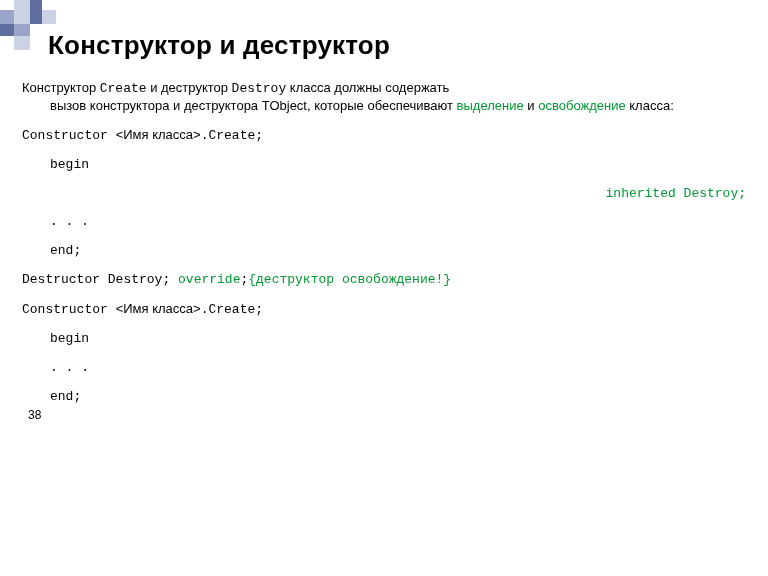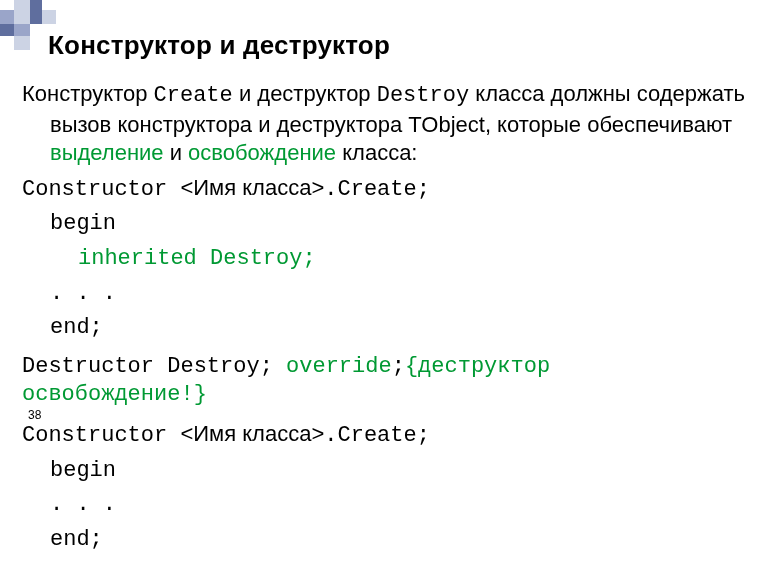--- a/index.html
+++ b/index.html
@@ -38,30 +38,30 @@
     top: 30px;
     font-size: 26px;
     font-weight: bold;
     letter-spacing: 0.2px;
   }
   .body {
     position: absolute;
     left: 22px;
     right: 22px;
     top: 80px;
-    font-size: 22px;
+    font-size: 13px;
     line-height: 1.3;
   }
   .body p {
     margin: 0 0 6px 0;
   }
   .indent1 { padding-left: 28px; display: block; }
   .mono  { font-family: "Courier New", Courier, monospace; }
-  .green { color: #009933; }
-  .code-line { margin: 6px 0; }
+  .green { color: #009933; text-align: right; }
+  .code-line { margin: 12px 0; }
   .i0 { padding-left: 0;    }
   .i1 { padding-left: 28px; }
   .i2 { padding-left: 56px; }
   .block { margin-bottom: 10px; }
   .pagenum {
     position: absolute;
     left: 28px;
     bottom: 18px;
     font-size: 12px;
   }

